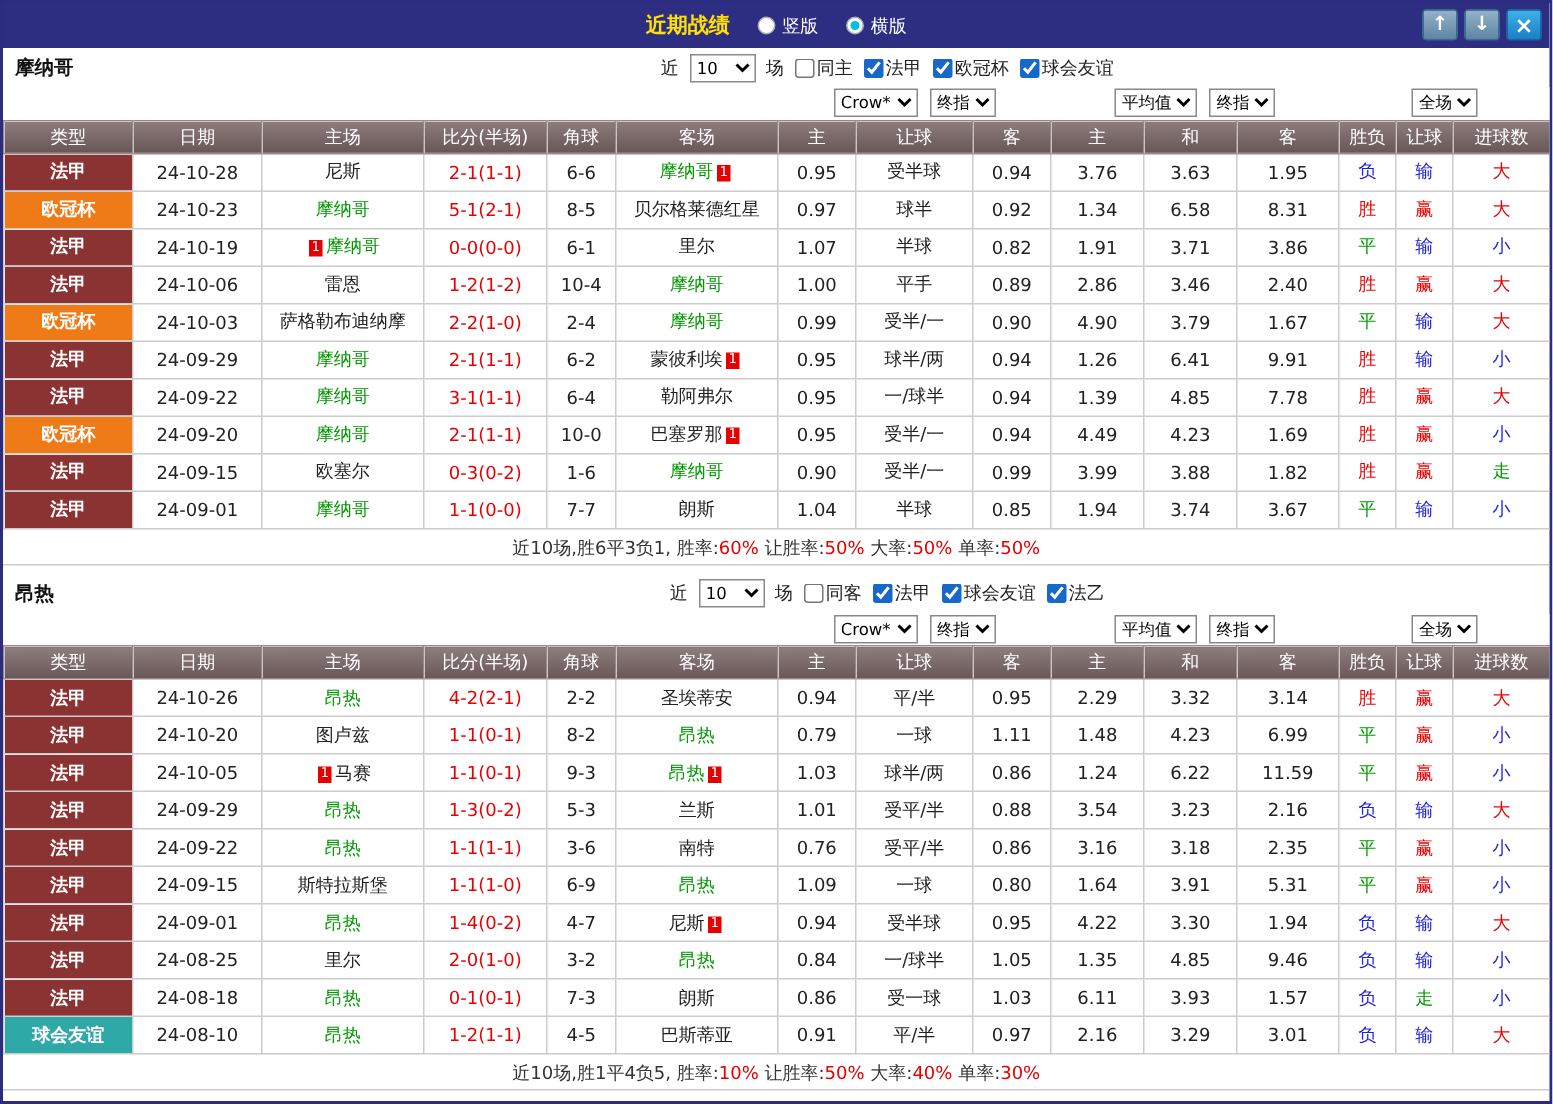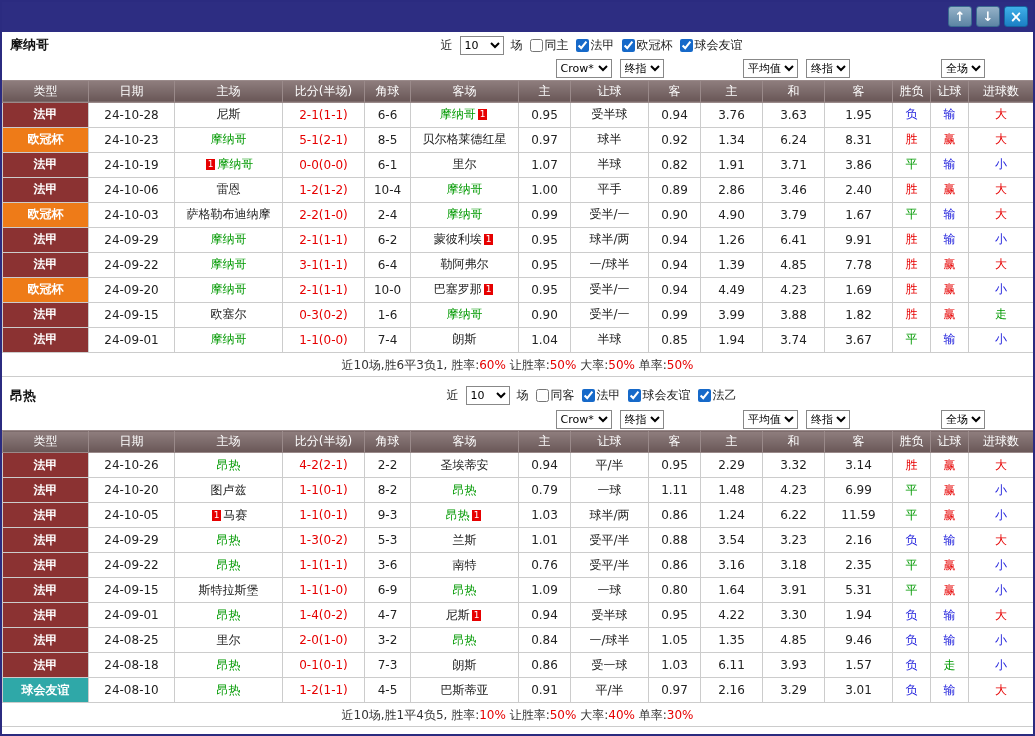--- a/index.html
+++ b/index.html
@@ -43,20 +43,31 @@
   td.score { color: #e60000; }
   td.team span.focus { color: #009900; }
   .redcard { display: inline-block; background: #e60000; color: #fff; font-size: 9px; line-height: 11px; padding: 0 2px; margin: 0 2px; vertical-align: 1px; }
   .summary { height: 24px; line-height: 24px; text-align: center; border-bottom: 1px solid #ccc; margin-bottom: 6px; font-size:12px; }
 </style>
 </head>
 <body>
 
 <div class="widget">
   <div class="titlebar">
+    <div class="title-group">
+      <span class="title">近期战绩</span>
+      <label class="radio">
+        <span class="radio-circle"></span>
+        <span>竖版</span>
+      </label>
+      <label class="radio">
+        <span class="radio-circle checked"></span>
+        <span>横版</span>
+      </label>
+    </div>
     <div class="win-buttons">
       <button class="wbtn nav">
           <span>↑</span>
         </button>
       <button class="wbtn nav">
           <span>↓</span>
         </button>
       <button class="wbtn close">
           <span>×</span>
         </button>
@@ -153,21 +164,21 @@
               <td class="league" style="background: rgb(238, 123, 24);">欧冠杯</td>
               <td class="date">24-10-23</td>
               <td class="team"><span class="focus">摩纳哥</span></td>
               <td class="score">5-1(2-1)</td>
               <td class="corner">8-5</td>
               <td class="team"><span>贝尔格莱德红星</span></td>
               <td class="odds">0.97</td>
               <td class="odds">球半</td>
               <td class="odds">0.92</td>
               <td class="odds">1.34</td>
-              <td class="odds">6.24</td>
+              <td class="odds">6.58</td>
               <td class="odds">8.31</td>
               <td class="outcome" style="color: rgb(230, 0, 0);">胜</td>
               <td class="outcome" style="color: rgb(230, 0, 0);">赢</td>
               <td class="outcome" style="color: rgb(230, 0, 0);">大</td>
             </tr>
             <tr class="data-row">
               <td class="league" style="background: rgb(139, 50, 50);">法甲</td>
               <td class="date">24-10-19</td>
               <td class="team"><span class="redcard">1</span><span class="focus">摩纳哥</span></td>
               <td class="score">0-0(0-0)</td>
@@ -283,21 +294,21 @@
               <td class="odds">1.82</td>
               <td class="outcome" style="color: rgb(230, 0, 0);">胜</td>
               <td class="outcome" style="color: rgb(230, 0, 0);">赢</td>
               <td class="outcome" style="color: rgb(0, 153, 0);">走</td>
             </tr>
             <tr class="data-row">
               <td class="league" style="background: rgb(139, 50, 50);">法甲</td>
               <td class="date">24-09-01</td>
               <td class="team"><span class="focus">摩纳哥</span></td>
               <td class="score">1-1(0-0)</td>
-              <td class="corner">7-4</td>
+              <td class="corner">7-7</td>
               <td class="team"><span>朗斯</span></td>
               <td class="odds">1.04</td>
               <td class="odds">半球</td>
               <td class="odds">0.85</td>
               <td class="odds">1.94</td>
               <td class="odds">3.74</td>
               <td class="odds">3.67</td>
               <td class="outcome" style="color: rgb(0, 153, 0);">平</td>
               <td class="outcome" style="color: rgb(34, 34, 221);">输</td>
               <td class="outcome" style="color: rgb(34, 34, 221);">小</td>

